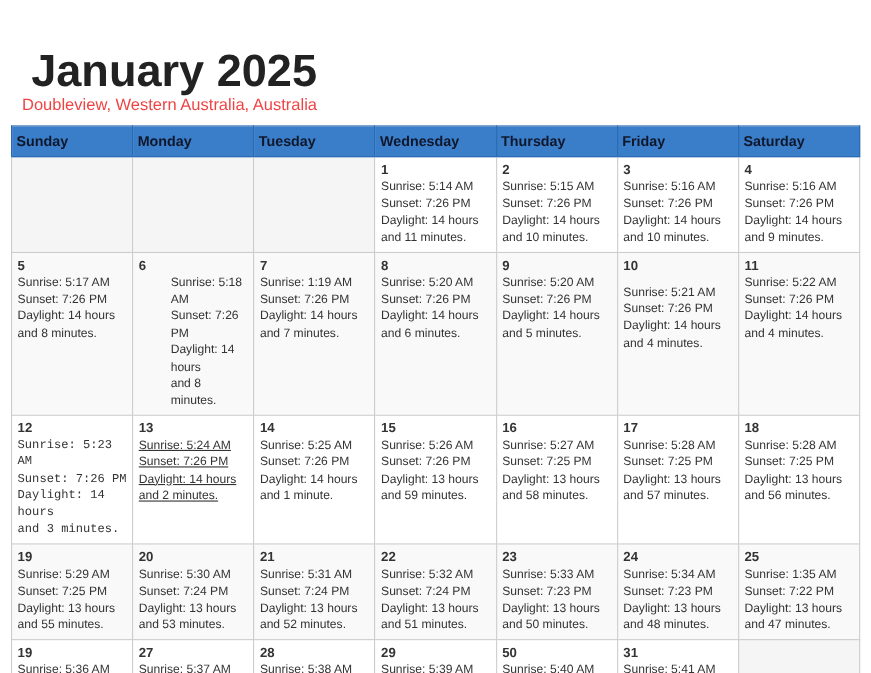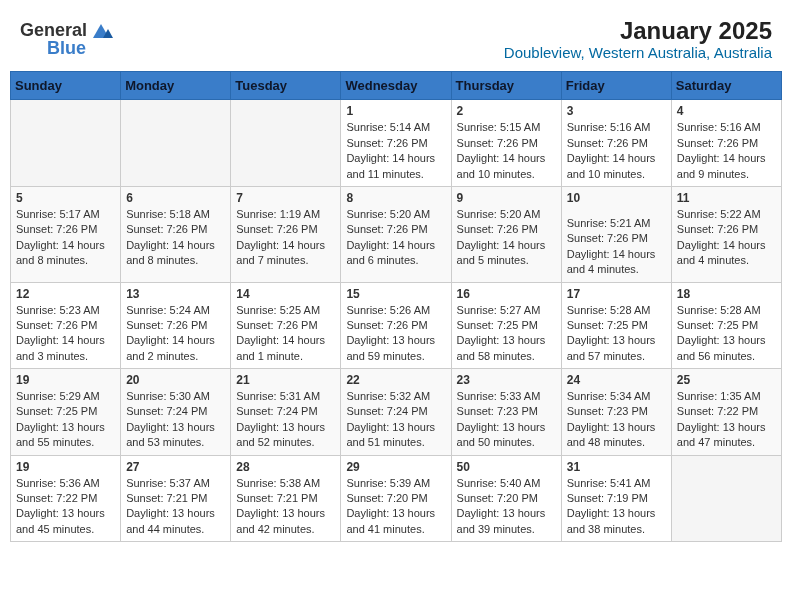--- a/index.html
+++ b/index.html
@@ -32,28 +32,29 @@
     }
     .logo-icon {
       width: 24px;
       height: 24px;
       margin-left: 2px;
     }
     .title-block {
       text-align: right;
     }
     .month-title {
-      font-size: 24px;
+      font-size: 41px;
       font-weight: bold;
       color: #222;
       line-height: 1.1;
+      margin-top: 24px;
     }
     .location-title {
       font-size: 15px;
-      color: #0369a1;
+      color: #ef4444;
     }
     .calendar {
       width: 100%;
       border-collapse: collapse;
       margin-top: 6px;
     }
     .calendar th {
       background: #3a7dc9;
       color: #0f172a;
       font-size: 13px;
@@ -90,32 +91,20 @@
     .day-info {
       font-size: 11px;
       line-height: 1.4;
       color: #333;
     }
   </style>
 </head>
 <body>
 
 <div class="header">
-  <div class="logo">
-    <div style="display:flex; flex-direction:column; align-items:center;">
-      <div style="display:flex; align-items:center;">
-        <span class="logo-text-general">General</span>
-        <svg class="logo-icon" viewBox="0 0 24 24">
-          <polygon points="4,20 20,20 12,6" fill="#3a7dc9"></polygon>
-          <polygon points="14,20 24,20 19,11" fill="#1a5aa0"></polygon>
-        </svg>
-      </div>
-      <span class="logo-text-blue" style="margin-top:-4px;">Blue</span>
-    </div>
-  </div>
   <div class="title-block">
     <div class="month-title">January 2025</div>
     <div class="location-title">Doubleview, Western Australia, Australia</div>
   </div>
 </div>
 
 <table class="calendar">
   <thead>
     <tr>
     <th>Sunday</th>
@@ -164,21 +153,21 @@
       <tr>
         <td>
           <span class="day-number">5</span>
           <div class="day-info" style="white-space: pre-line;">Sunrise: 5:17 AM
 Sunset: 7:26 PM
 Daylight: 14 hours
 and 8 minutes.</div>
         </td>
         <td>
           <span class="day-number">6</span>
-          <div class="day-info" style="white-space: pre-line;">Sunrise: 5:18 AM
+          <div class="day-info" style="white-space: pre-line; margin-left: 29px;">Sunrise: 5:18 AM
 Sunset: 7:26 PM
 Daylight: 14 hours
 and 8 minutes.</div>
         </td>
         <td>
           <span class="day-number">7</span>
           <div class="day-info" style="white-space: pre-line;">Sunrise: 1:19 AM
 Sunset: 7:26 PM
 Daylight: 14 hours
 and 7 minutes.</div>
@@ -208,28 +197,28 @@
           <span class="day-number">11</span>
           <div class="day-info" style="white-space: pre-line;">Sunrise: 5:22 AM
 Sunset: 7:26 PM
 Daylight: 14 hours
 and 4 minutes.</div>
         </td>
       </tr>
       <tr>
         <td>
           <span class="day-number">12</span>
-          <div class="day-info" style="white-space: pre-line;">Sunrise: 5:23 AM
+          <div class="day-info" style="white-space: pre-line; font-family: Liberation Mono, monospace;">Sunrise: 5:23 AM
 Sunset: 7:26 PM
 Daylight: 14 hours
 and 3 minutes.</div>
         </td>
         <td>
           <span class="day-number">13</span>
-          <div class="day-info" style="white-space: pre-line;">Sunrise: 5:24 AM
+          <div class="day-info" style="white-space: pre-line; text-decoration: underline;">Sunrise: 5:24 AM
 Sunset: 7:26 PM
 Daylight: 14 hours
 and 2 minutes.</div>
         </td>
         <td>
           <span class="day-number">14</span>
           <div class="day-info" style="white-space: pre-line;">Sunrise: 5:25 AM
 Sunset: 7:26 PM
 Daylight: 14 hours
 and 1 minute.</div>

